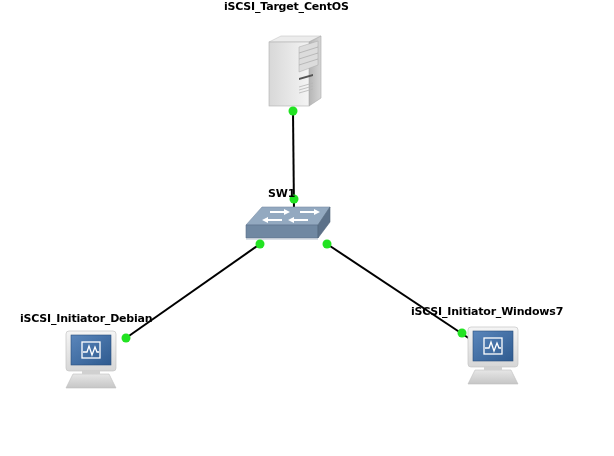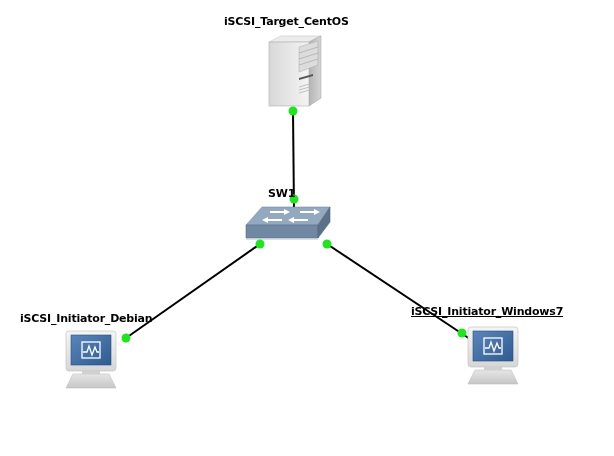--- a/index.html
+++ b/index.html
@@ -90,16 +90,16 @@
   <g>
     <circle cx="293" cy="111" r="4.5" fill="#22e322"></circle>
     <circle cx="294" cy="199" r="4.5" fill="#22e322"></circle>
     <circle cx="260" cy="244" r="4.5" fill="#22e322"></circle>
     <circle cx="327" cy="244" r="4.5" fill="#22e322"></circle>
     <circle cx="126" cy="338" r="4.5" fill="#22e322"></circle>
     <circle cx="462" cy="333" r="4.5" fill="#22e322"></circle>
   </g>
 </svg>
 
-<div class="label" style="left:224px; top:15px;">iSCSI_Target_CentOS</div>
+<div class="label" style="left:224px; top:0;">iSCSI_Target_CentOS</div>
 <div class="label" style="left:268px; top:187px;">SW1</div>
 <div class="label" style="left:20px; top:312px;">iSCSI_Initiator_Debian</div>
-<div class="label" style="left:411px; top:305px;text-decoration:underline;">iSCSI_Initiator_Windows7</div>
+<div class="label" style="left:411px; top:305px;">iSCSI_Initiator_Windows7</div>
 
 </body></html>

